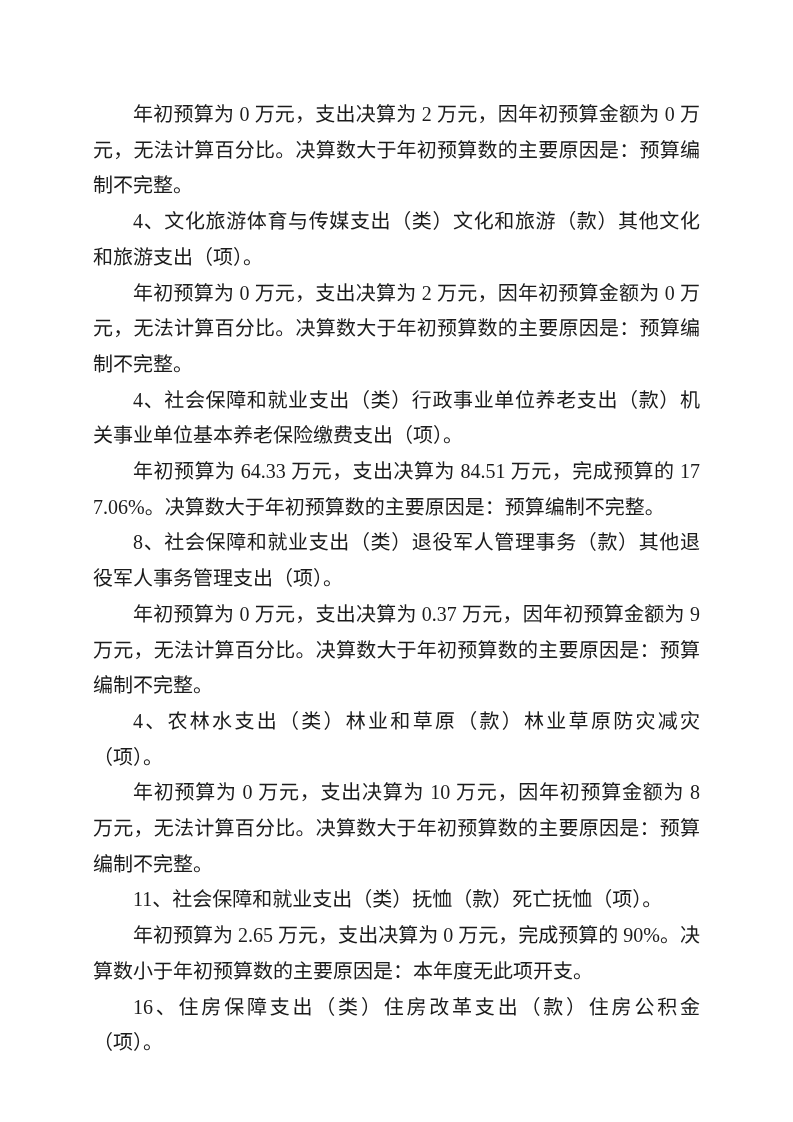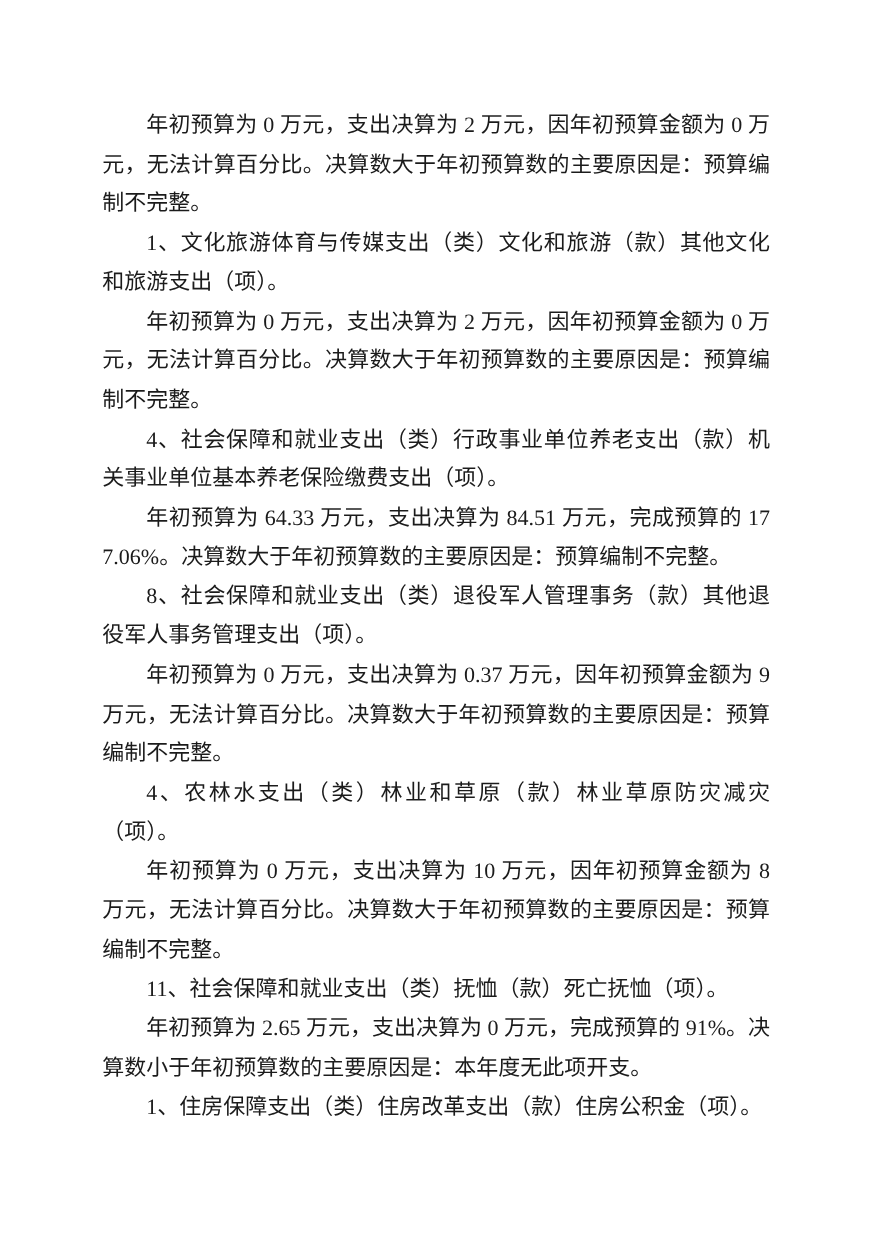--- a/index.html
+++ b/index.html
@@ -34,25 +34,25 @@
     word-break: break-all;
     font-family: Liberation Serif, serif;
   }
 </style>
 </head>
 <body>
 
 <div class="page">
   <div class="doc-body">
       <p class="para">年初预算为 0 万元，支出决算为 2 万元，因年初预算金额为 0 万元，无法计算百分比。决算数大于年初预算数的主要原因是：预算编制不完整。</p>
-      <p class="para">1、文化旅游体育与传媒支出（类）文化和旅游（款）其他文化和旅游支出（项）。</p>
+      <p class="para">4、文化旅游体育与传媒支出（类）文化和旅游（款）其他文化和旅游支出（项）。</p>
       <p class="para">年初预算为 0 万元，支出决算为 2 万元，因年初预算金额为 0 万元，无法计算百分比。决算数大于年初预算数的主要原因是：预算编制不完整。</p>
       <p class="para">4、社会保障和就业支出（类）行政事业单位养老支出（款）机关事业单位基本养老保险缴费支出（项）。</p>
       <p class="para">年初预算为 64.33 万元，支出决算为 84.51 万元，完成预算的 177.06%。决算数大于年初预算数的主要原因是：预算编制不完整。</p>
       <p class="para">8、社会保障和就业支出（类）退役军人管理事务（款）其他退役军人事务管理支出（项）。</p>
       <p class="para">年初预算为 0 万元，支出决算为 0.37 万元，因年初预算金额为 9 万元，无法计算百分比。决算数大于年初预算数的主要原因是：预算编制不完整。</p>
       <p class="para">4、农林水支出（类）林业和草原（款）林业草原防灾减灾（项）。</p>
       <p class="para">年初预算为 0 万元，支出决算为 10 万元，因年初预算金额为 8 万元，无法计算百分比。决算数大于年初预算数的主要原因是：预算编制不完整。</p>
       <p class="para">11、社会保障和就业支出（类）抚恤（款）死亡抚恤（项）。</p>
-      <p class="para">年初预算为 2.65 万元，支出决算为 0 万元，完成预算的 91%。决算数小于年初预算数的主要原因是：本年度无此项开支。</p>
-      <p class="para">1、住房保障支出（类）住房改革支出（款）住房公积金（项）。</p>
+      <p class="para">年初预算为 2.65 万元，支出决算为 0 万元，完成预算的 90%。决算数小于年初预算数的主要原因是：本年度无此项开支。</p>
+      <p class="para">16、住房保障支出（类）住房改革支出（款）住房公积金（项）。</p>
     </div>
 </div>
 
 </body></html>

